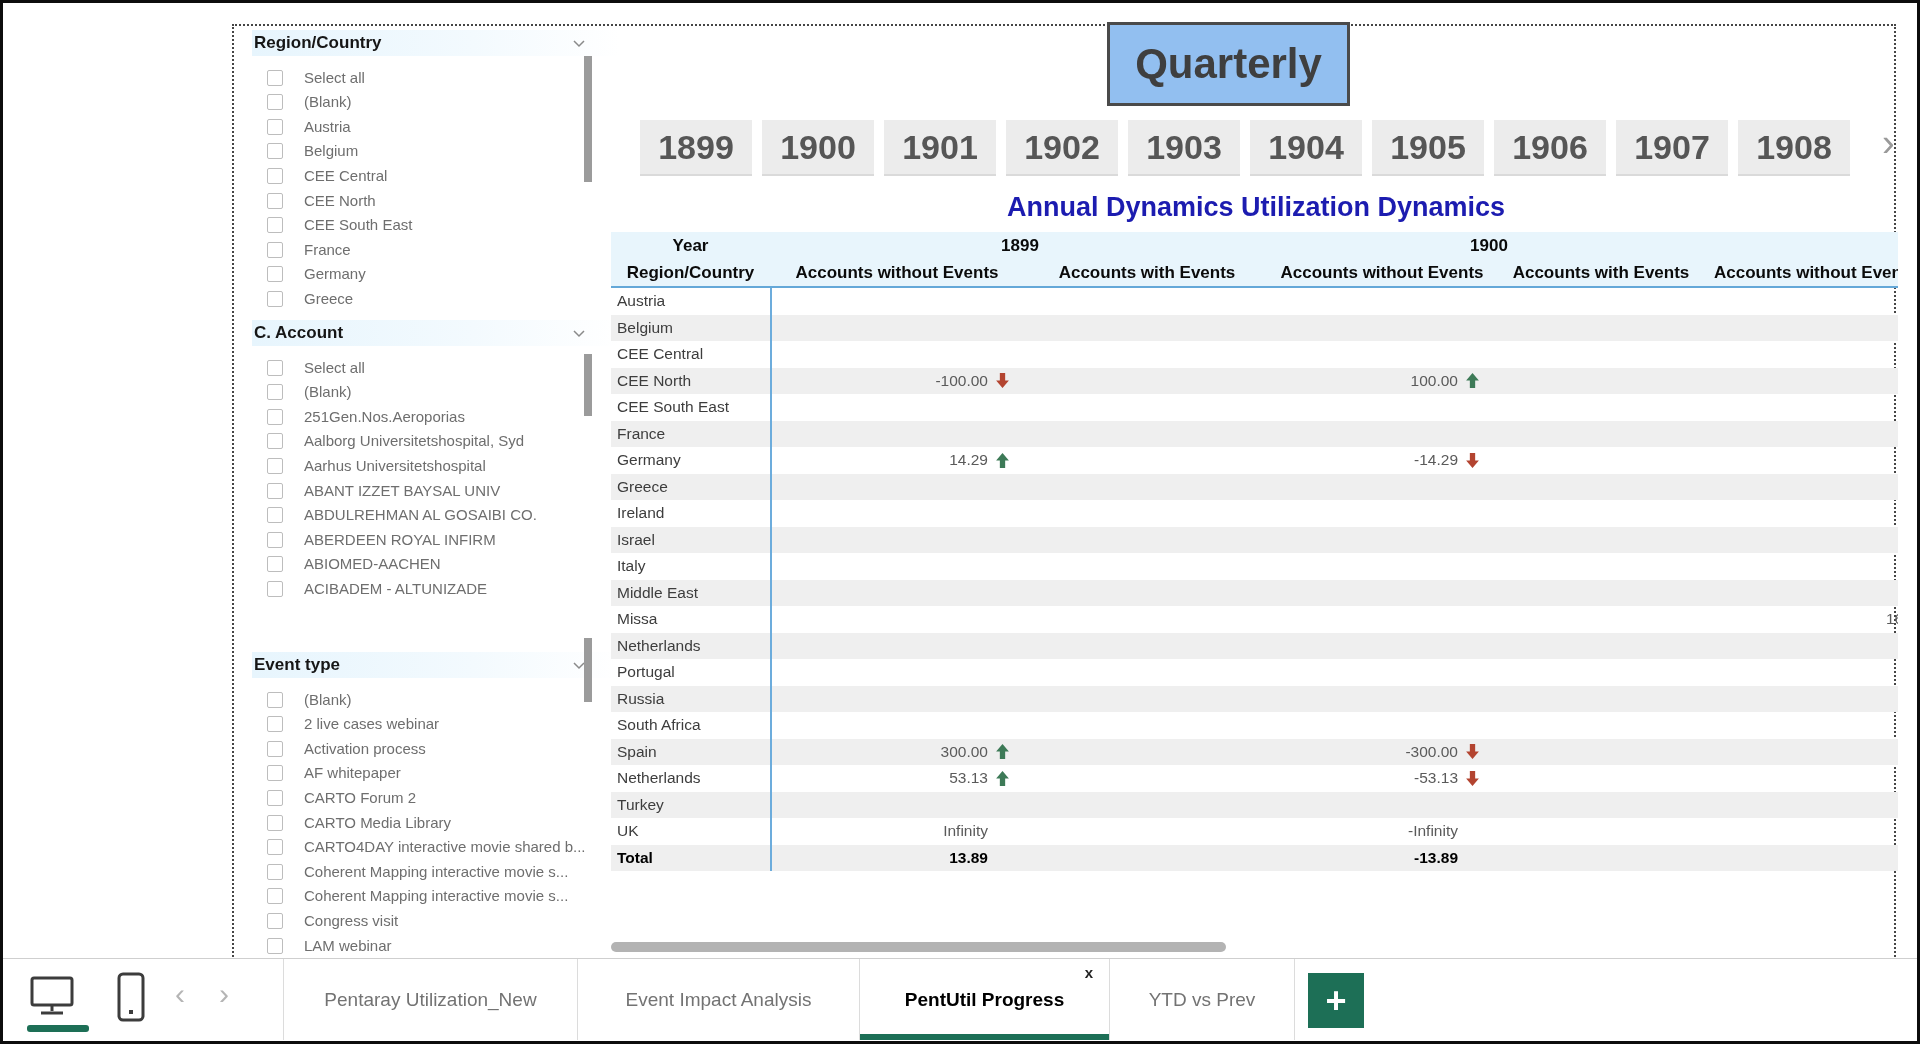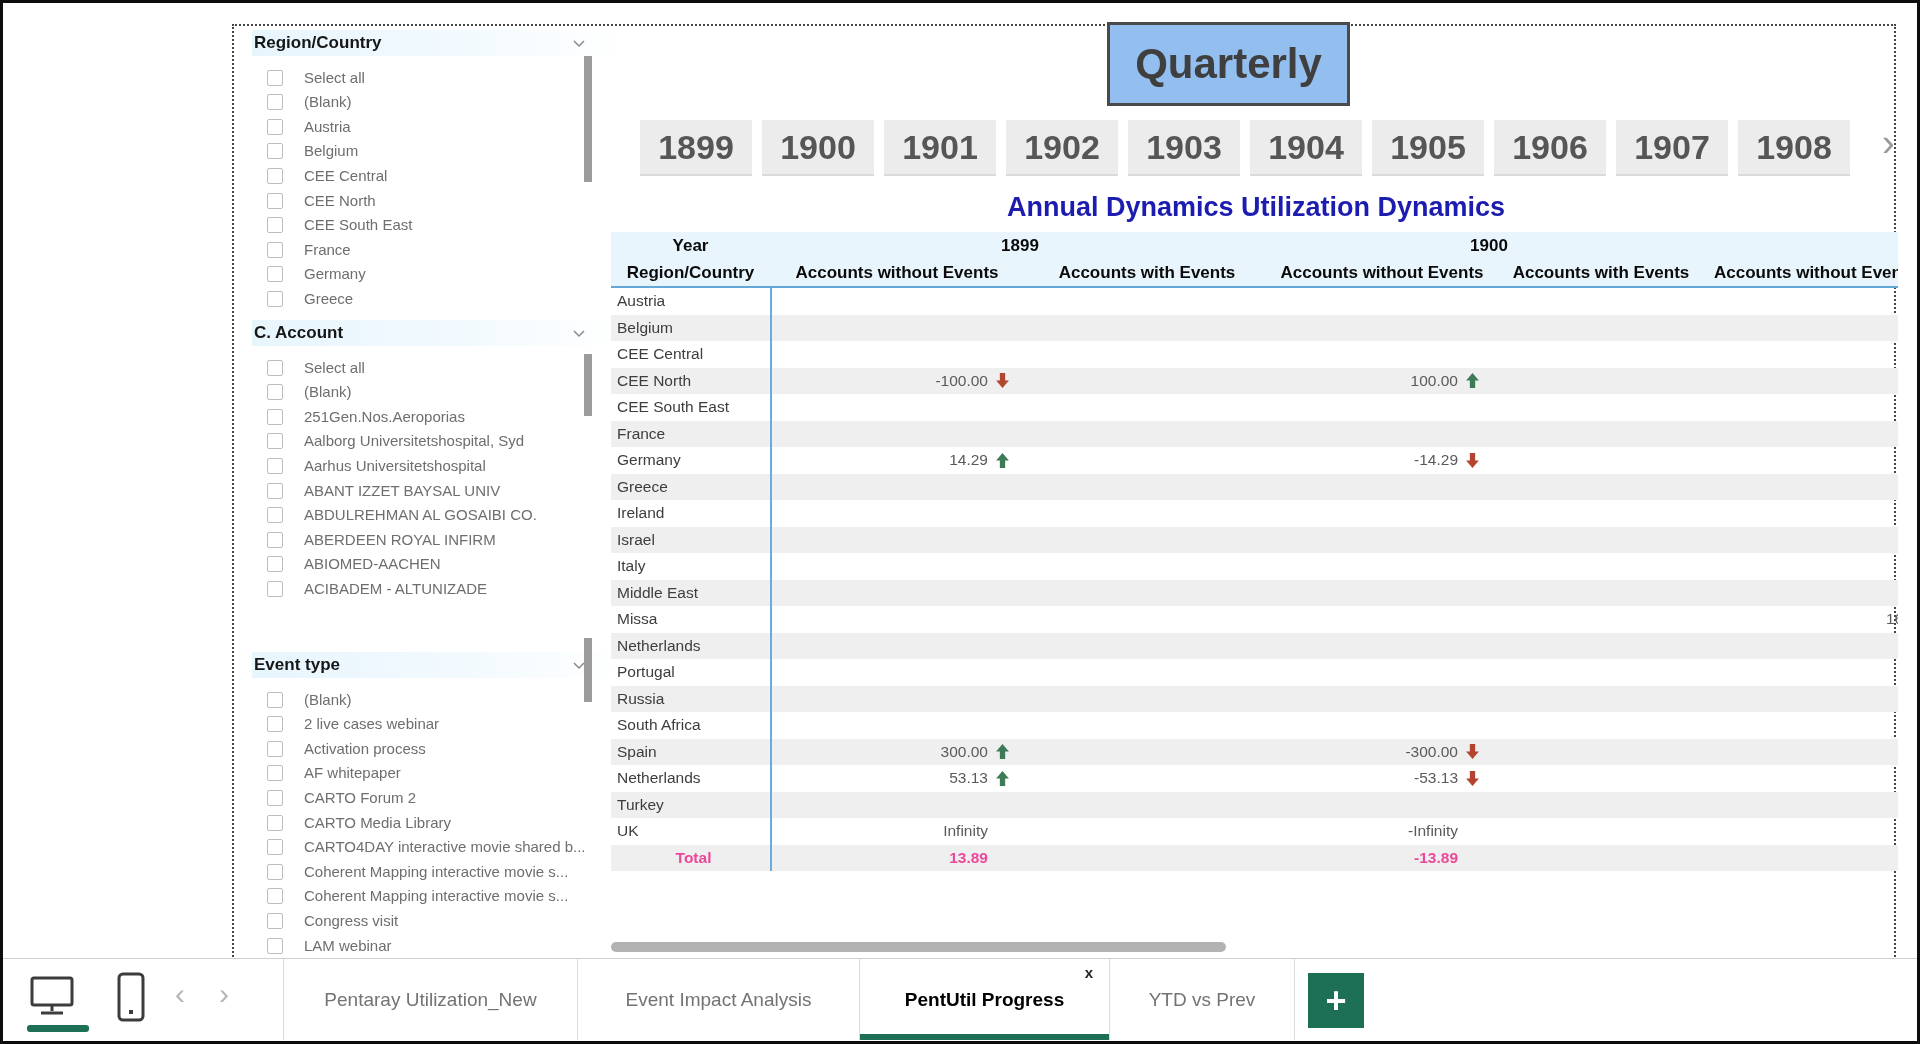--- a/index.html
+++ b/index.html
@@ -48,21 +48,21 @@
   .g0 { width:500px; } .g1 { width:438px; } .g2 { width:190px; }
   .hcell.c6 { justify-content:flex-start; padding-left:6px; overflow:hidden; }
   .trow { display:flex; height:26.5px; align-items:center; font-size:15.5px; }
   .trow:nth-child(even) { background:#efefef; }
   .rcell { width:159px; padding-left:6px; color:#3d3d3d; white-space:nowrap; }
   .vcell { display:flex; align-items:center; justify-content:flex-end; padding-right:8px; height:100%; }
   .num { color:#5a5a5a; }
   .arrslot { width:22px; height:17px; margin-left:6px; flex:none; display:flex; align-items:center; }
   .vcell.c6 { justify-content:flex-start; padding-left:178px; }
   .trow.total { font-weight:bold; }
-  .trow.total .rcell, .trow.total .num { color:#ec4899;text-align:center; }
+  .trow.total .rcell, .trow.total .num { color:#000000; }
   .vline { position:absolute; left:159px; top:56px; width:2px; height:611px; background:#6cacdc; }
 
   .hscroll { position:absolute; left:377px; top:916px; width:615px; height:10px; background:#b3b3b3; border-radius:5px; }
 
   
   .bbar { position:absolute; left:3px; right:3px; bottom:4px; height:82px; background:#fff; border-top:1px solid #cfcfcf; z-index:10; }
   .dev-underline { position:absolute; left:24px; top:66px; width:62px; height:7px; background:#1d6f56; border-radius:3px; }
   .dev-monitor { position:absolute; left:26px; top:16px; cursor:pointer; }
   .dev-phone { position:absolute; left:112px; top:12px; cursor:pointer; }
   .nav { position:absolute; top:20px; font-size:30px; color:#b5b5b5; line-height:1; cursor:pointer; }

